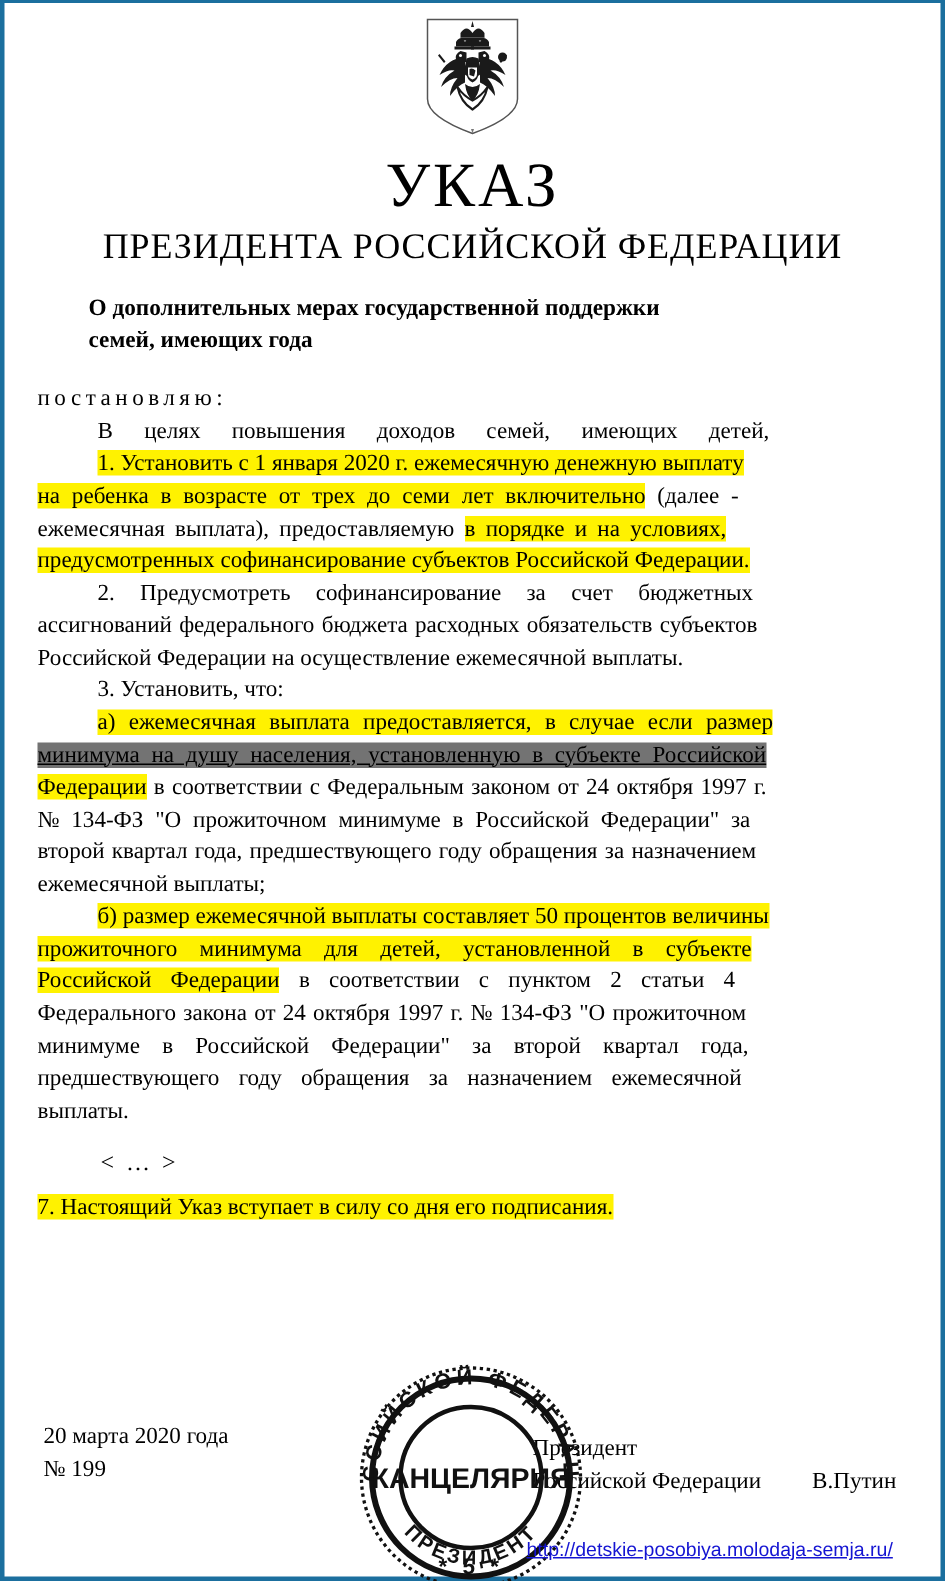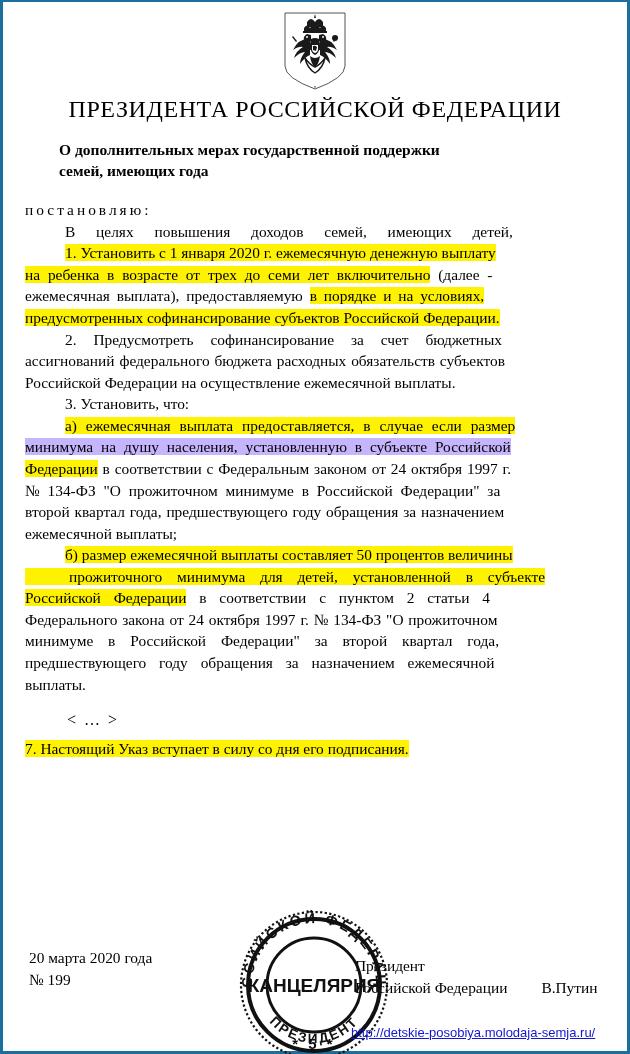--- a/index.html
+++ b/index.html
@@ -182,20 +182,21 @@
         <path d="M22 46 q4 6 10 9 q6 -3 10 -9 q-2 10 -10 15 q-8 -5 -10 -15 z" fill="none" stroke="#1a1a1a" stroke-width="1.4"></path>
 
         <path d="M28 31 q4 -2 8 0 l0 6 q0 4 -4 6 q-4 -2 -4 -6 z" fill="#1a1a1a"></path>
         <path d="M29 33 l6 0 l0 4 q0 3 -3 4 q-3 -1 -3 -4 z" fill="#fff"></path>
         <path d="M30 34 q2 -1 4 1 l-1 4 l-3 -1 z" fill="#1a1a1a"></path>
       </g>
       <path d="M31 74 l1 3 l1 -3 z" fill="#777"></path>
     </svg>
   </div>
 
+  <div class="doc-title">УКАЗ</div>
   <div class="doc-subtitle">ПРЕЗИДЕНТА РОССИЙСКОЙ ФЕДЕРАЦИИ</div>
   <div class="doc-heading">
     <span>О дополнительных мерах государственной поддержки</span><br>
     <span>семей, имеющих года</span>
   </div>
 
   <div class="body-block">
 
     <p class="para">
       <span class="ln spaced">постановляю:</span>
@@ -214,30 +215,30 @@
       <span class="ln" style="word-spacing:1px;">ассигнований федерального бюджета расходных обязательств субъектов</span>
       <span class="ln">Российской Федерации на осуществление ежемесячной выплаты.</span>
     </p>
 
     <p class="para">
       <span class="ln"><span class="indent"></span><span>3. Установить, что:</span></span>
     </p>
 
     <p class="para">
       <span class="ln" style="word-spacing:5px;"><span class="indent"></span><span class="hl" style="background: rgb(255, 242, 0);">а) ежемесячная выплата предоставляется, в случае если размер</span></span>
-      <span class="ln" style="word-spacing:4px;"><span class="hl" style="background: #c4b5fd;">минимума на душу населения, установленную в субъекте Российской</span></span>
+      <span class="ln" style="word-spacing:4px;"><span class="hl" style="background: #737373; text-decoration: underline;">минимума на душу населения, установленную в субъекте Российской</span></span>
       <span class="ln" style="word-spacing:1px;"><span class="hl" style="background: rgb(255, 242, 0);">Федерации</span> <span>в соответствии с Федеральным законом от 24 октября 1997 г.</span></span>
       <span class="ln" style="word-spacing:4px;">№ 134-ФЗ "О прожиточном минимуме в Российской Федерации" за</span>
       <span class="ln" style="word-spacing:1px;">второй квартал года, предшествующего году обращения за назначением</span>
       <span class="ln">ежемесячной выплаты;</span>
     </p>
 
     <p class="para">
       <span class="ln"><span class="indent"></span><span class="hl" style="background: rgb(255, 242, 0);">б) размер ежемесячной выплаты составляет 50 процентов величины</span></span>
-      <span class="ln" style="word-spacing:11px;"><span class="hl" style="background: rgb(255, 242, 0); padding-left: 44px;">прожиточного минимума для детей, установленной в субъекте</span></span>
+      <span class="ln" style="word-spacing:11px;"><span class="hl" style="background: rgb(255, 242, 0);">прожиточного минимума для детей, установленной в субъекте</span></span>
       <span class="ln" style="word-spacing:9px;"><span class="hl" style="background: rgb(255, 242, 0);">Российской Федерации</span> <span>в соответствии с пунктом 2 статьи 4</span></span>
       <span class="ln" style="word-spacing:1px;">Федерального закона от 24 октября 1997 г. № 134-ФЗ "О прожиточном</span>
       <span class="ln" style="word-spacing:11px;">минимуме в Российской Федерации" за второй квартал года,</span>
       <span class="ln" style="word-spacing:9px;">предшествующего году обращения за назначением ежемесячной</span>
       <span class="ln">выплаты.</span>
     </p>
 
     <div class="ellipsis-line">&lt; … &gt;</div>
 
     <div class="item7">

